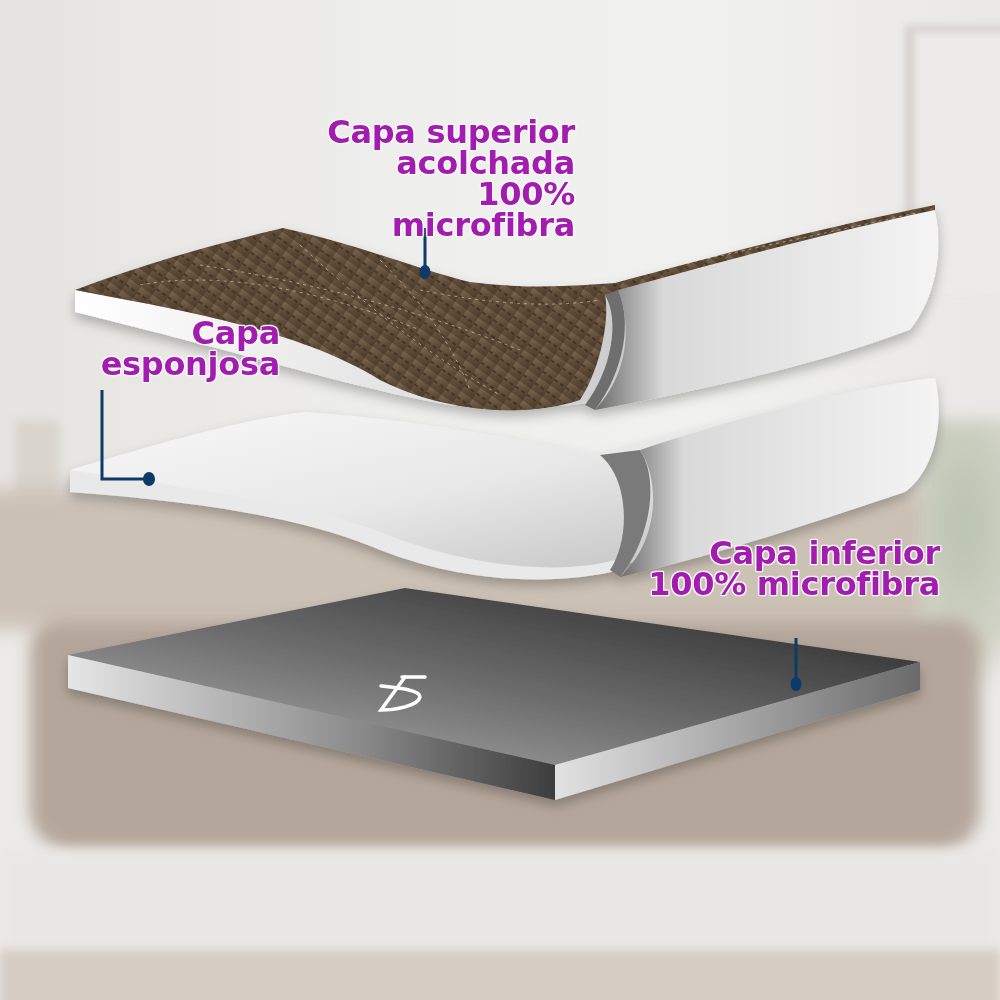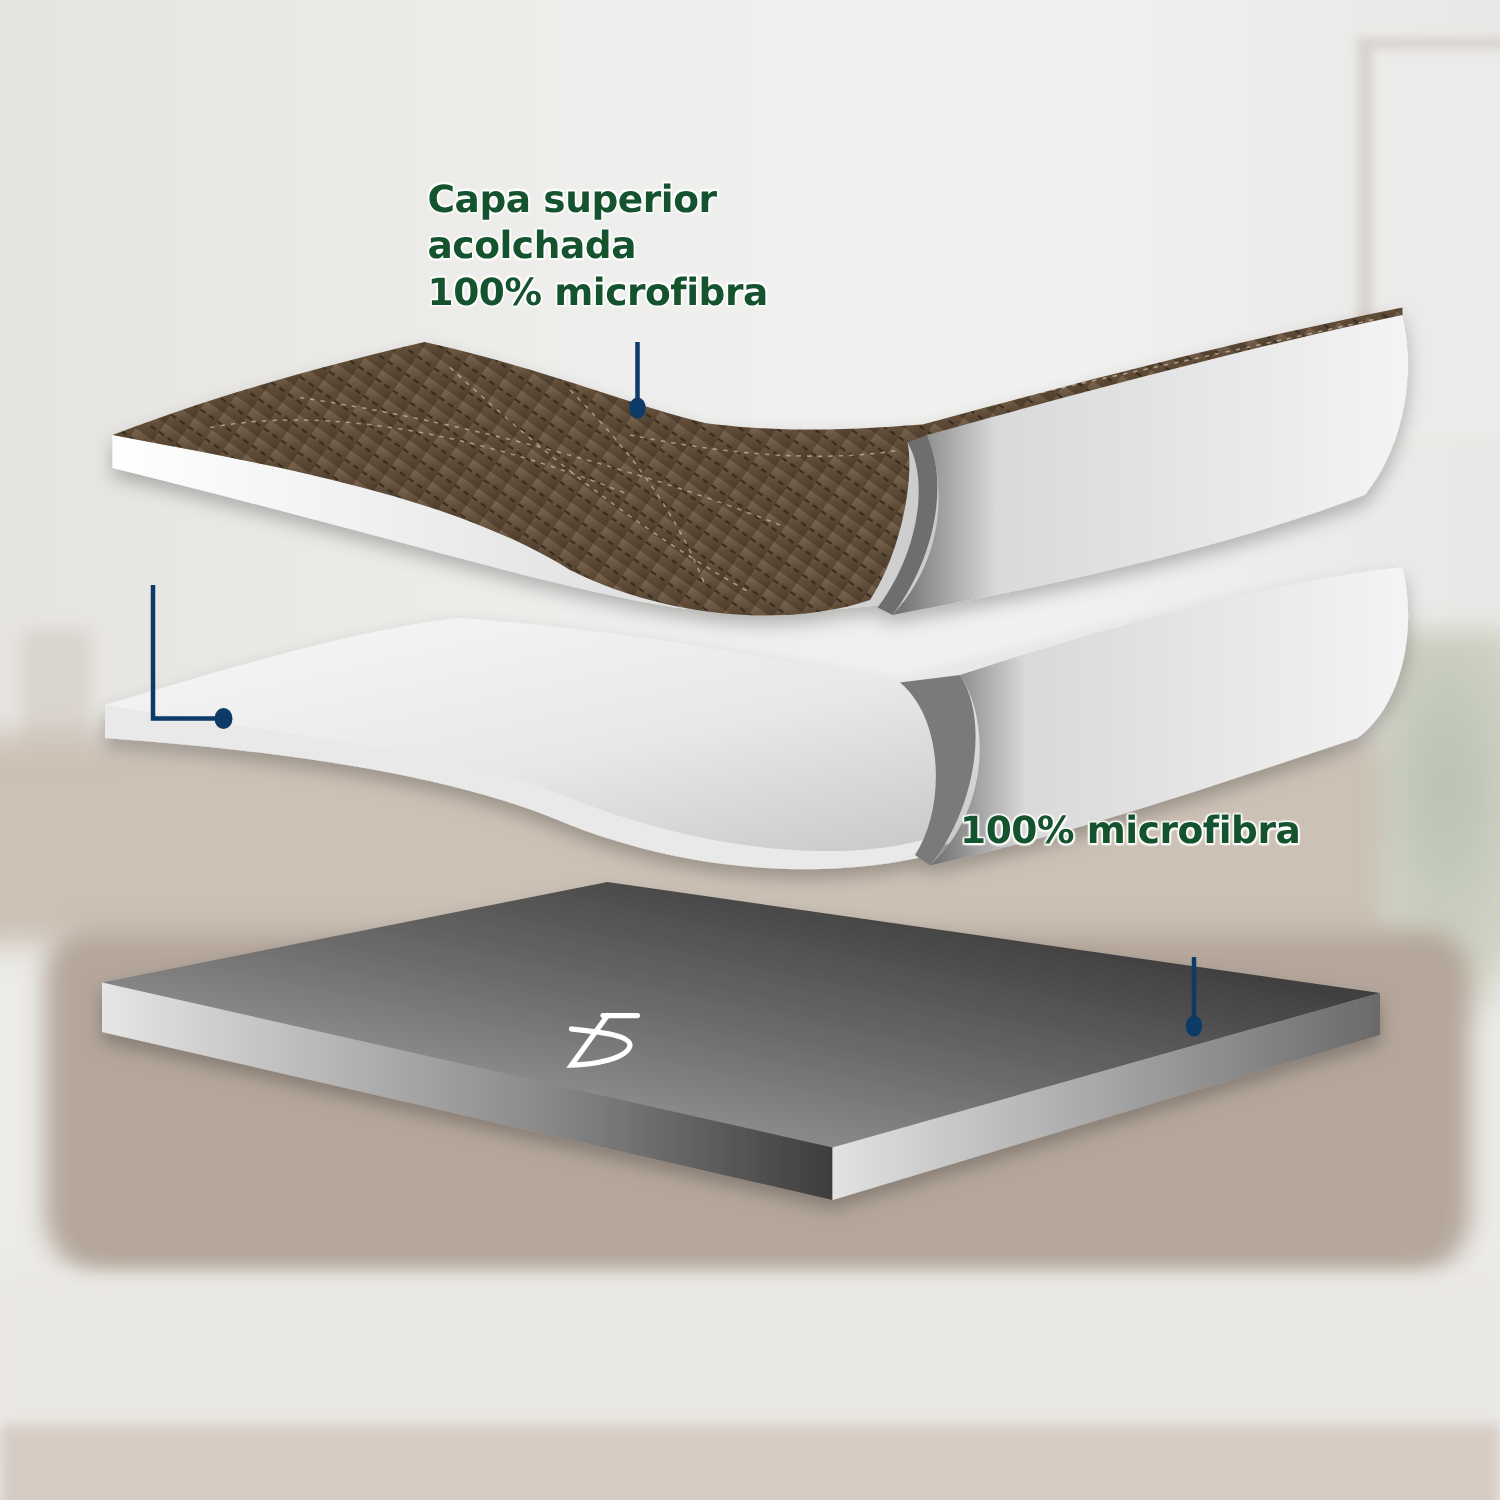--- a/index.html
+++ b/index.html
@@ -10,21 +10,21 @@
   .bg .frame { position: absolute; left: 905px; top: 25px; width: 110px; height: 260px; border-left: 10px solid #d8d3ce; border-top: 8px solid #d9d4cf; filter: blur(3px); background: #ecebe9; }
   .bg .sofa-back { position: absolute; left: -20px; top: 490px; width: 1040px; height: 140px; background: #c9bdb0; filter: blur(10px); opacity: .9; }
   .bg .sofa-body { position: absolute; left: 30px; top: 620px; width: 950px; height: 230px; background: #b4a69a; border-radius: 30px 30px 40px 40px; filter: blur(8px); }
   .bg .seat { position: absolute; left: 0; top: 850px; width: 1000px; height: 110px; background: #e9e7e3; filter: blur(6px); }
   .bg .floor { position: absolute; left: 0; top: 950px; width: 1000px; height: 60px; background: #d6ccc4; filter: blur(4px); }
   .bg .plant { position: absolute; left: 920px; top: 420px; width: 110px; height: 260px; background: radial-gradient(ellipse at 40% 40%, #b9c2b0 0%, #d1d3c6 60%, transparent 80%); filter: blur(8px); }
   .bg .lamp { position: absolute; left: 15px; top: 420px; width: 45px; height: 80px; background: #d9d4cd; filter: blur(5px); }
 
   svg.layers { position: absolute; left: 0; top: 0; width: 1000px; height: 1000px; }
 
-  .label { position: absolute; color: #14532d; font-weight: bold; font-size: 25px; line-height: 31px; text-align: left;
+  .label { position: absolute; color: #a21caf; font-weight: bold; font-size: 32px; line-height: 31px; text-align: right;
     text-shadow: 0 0 2px #fff, 0 0 2px #fff, 1px 1px 1px #fff, -1px -1px 1px #fff, 1px -1px 1px #fff, -1px 1px 1px #fff; letter-spacing: -0.3px; }
   .lbl-top { left: 285px; top: 117px; width: 290px; }
   .lbl-mid { left: 5px; top: 318px; width: 275px; }
   .lbl-bot { left: 640px; top: 538px; width: 300px; }
 </style>
 </head>
 <body>
 
 <div class="bg">
   <div class="wall"></div>
@@ -134,17 +134,19 @@
   </g>
 </svg>
 
 <div class="label lbl-top">
   <div>Capa superior</div>
   <div>acolchada</div>
   <div>100% microfibra</div>
 </div>
 
 <div class="label lbl-mid">
+  <div>Capa esponjosa</div>
 </div>
 
 <div class="label lbl-bot">
+  <div>Capa inferior</div>
   <div>100% microfibra</div>
 </div>
 
 </body></html>

